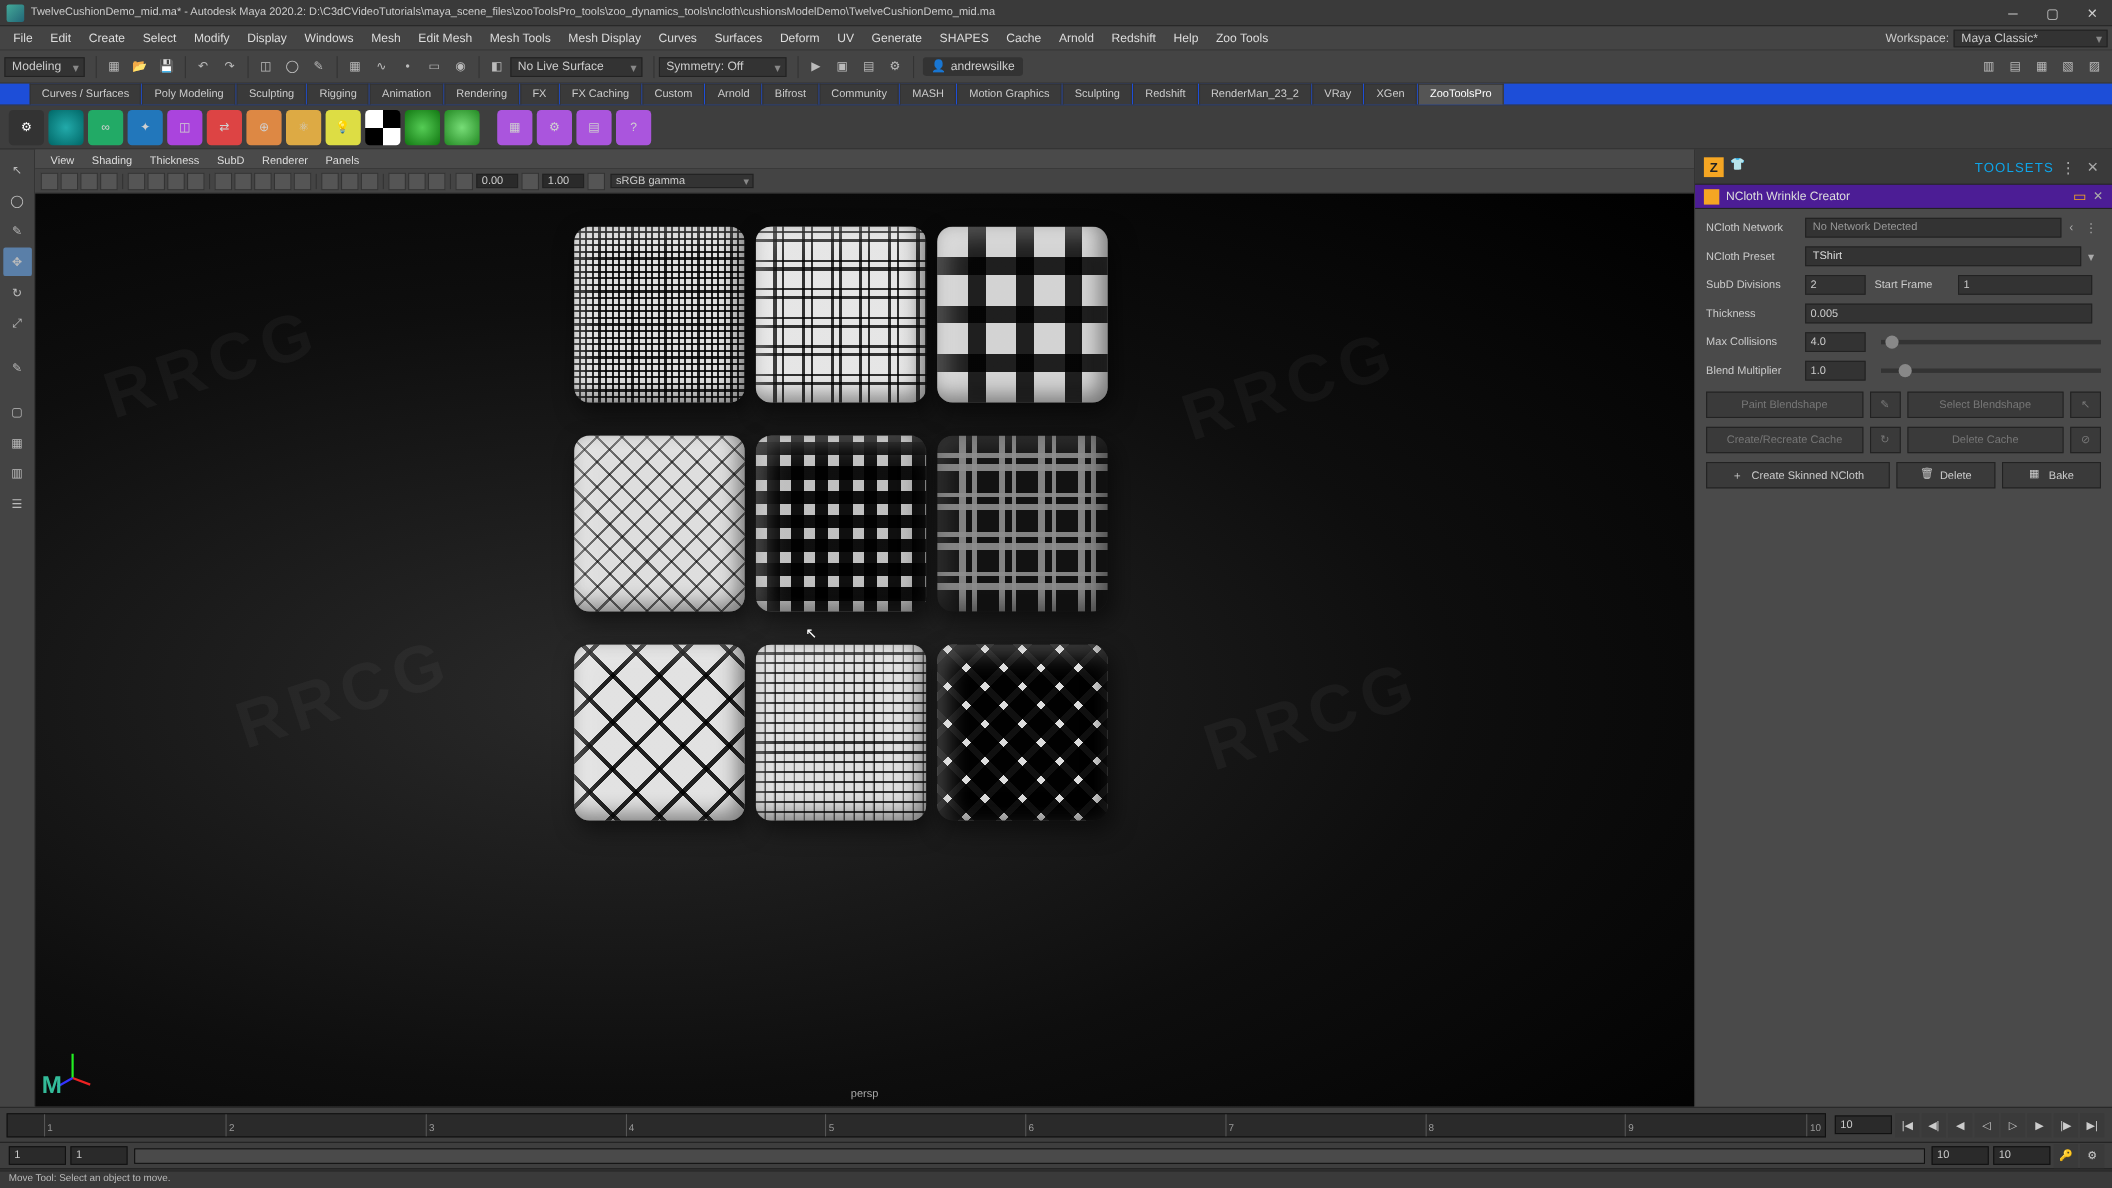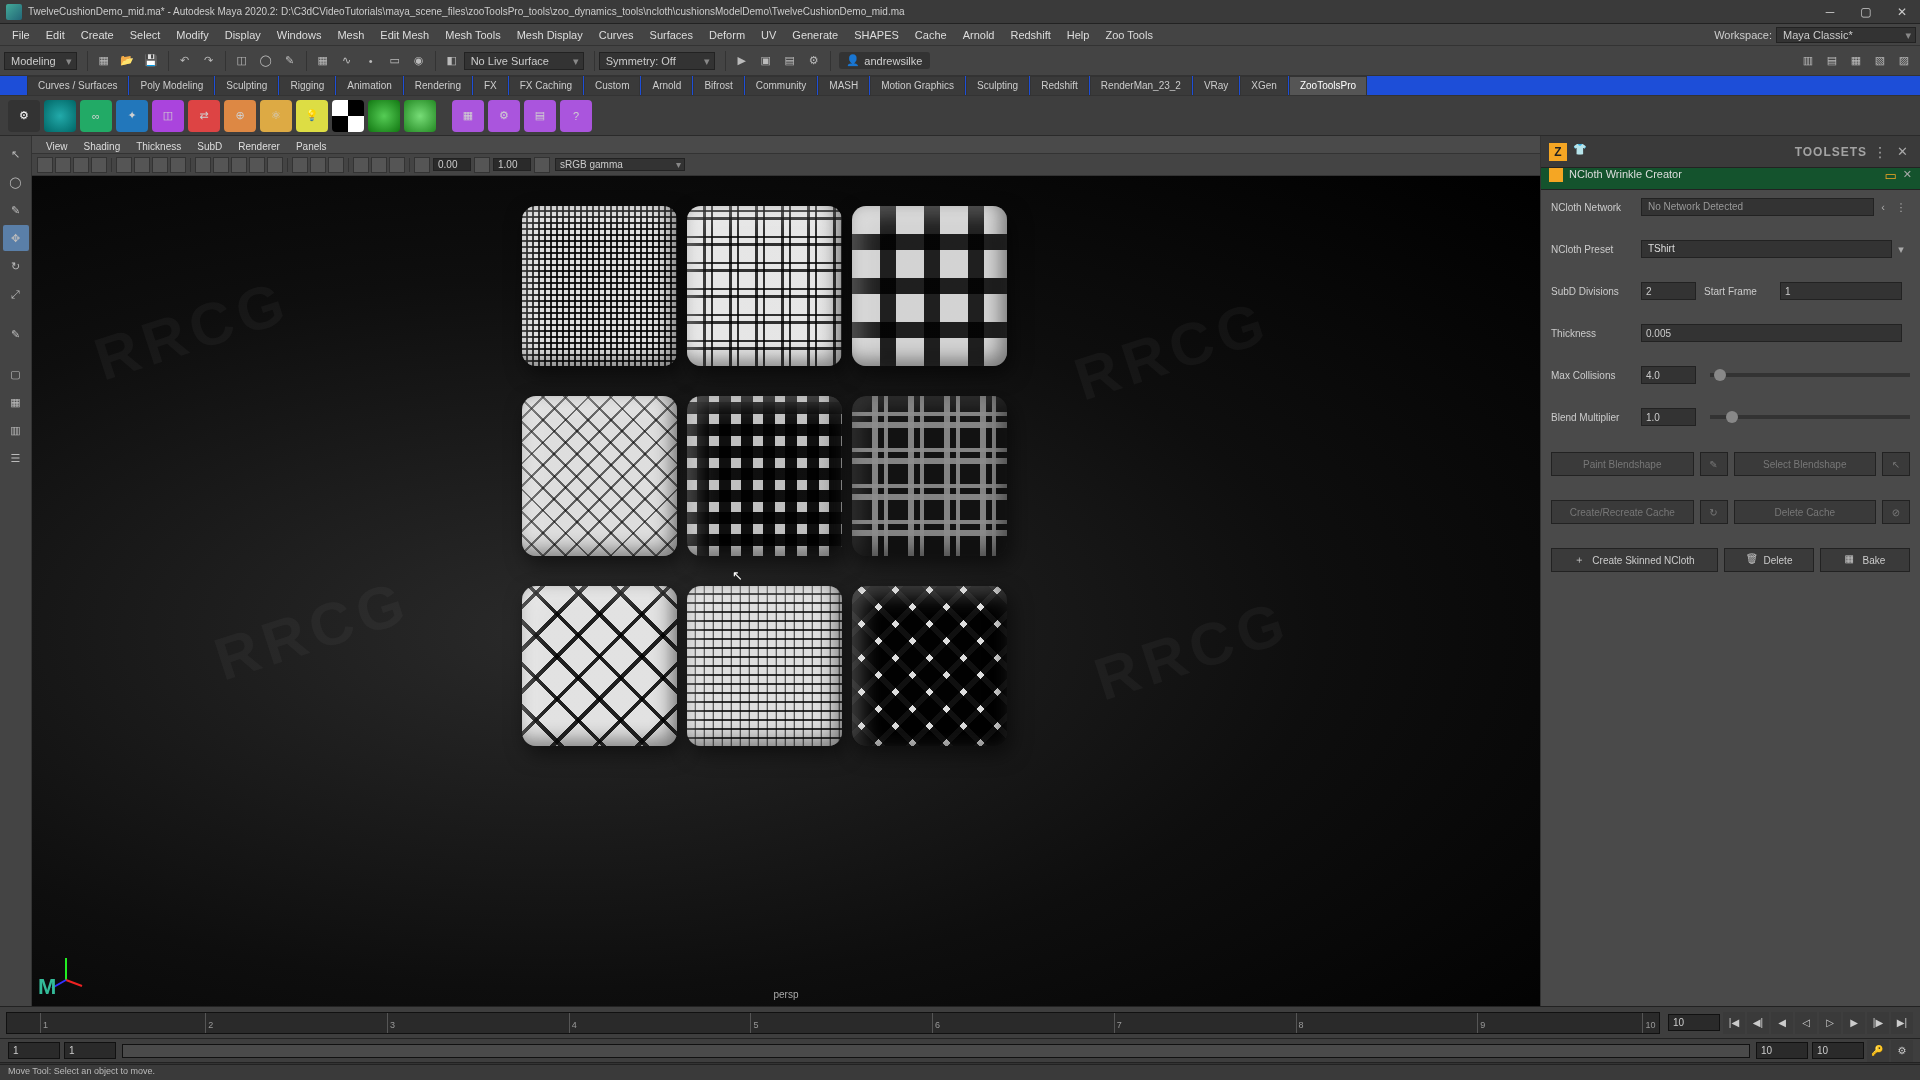--- a/index.html
+++ b/index.html
@@ -54,29 +54,29 @@
 .c8{background:repeating-linear-gradient(0deg,#eee 0 7px,#333 7px 9px),repeating-linear-gradient(90deg,#eee 0 7px,#333 9px 9px);background-blend-mode:multiply}
 .c9{background:repeating-linear-gradient(45deg,#111 0 18px,#eee 18px 24px),repeating-linear-gradient(-45deg,#111 0 18px,#eee 18px 24px);background-blend-mode:multiply}
 .persp-label{position:absolute;bottom:6px;left:50%;transform:translateX(-50%);color:#aaa;font-size:10px}
 .cursor{position:absolute;left:700px;top:392px;color:#fff;font-size:13px;pointer-events:none}
 .axis{position:absolute;left:14px;bottom:14px;width:40px;height:40px}
 .mlogo{position:absolute;left:6px;bottom:6px;color:#3b9;font-size:22px;font-weight:bold}
 .rightpane{width:380px;background:#4a4a4a;border-left:1px solid #333;display:flex;flex-direction:column}
 .toolset-hdr{height:32px;background:#3a3a3a;display:flex;align-items:center;padding:0 8px;border-bottom:1px solid #222}
 .toolset-hdr .zicon{width:18px;height:18px;background:#f5a623;margin-right:6px;display:flex;align-items:center;justify-content:center;color:#222;font-weight:bold;font-size:12px}
 .toolset-hdr .ticon{width:18px;height:18px;margin-right:8px;color:#f5a623}
-.toolset-hdr .tslabel{margin-left:auto;font-size:12px;font-weight:bold;letter-spacing:1px;color:#a3a3a3}
+.toolset-hdr .tslabel{margin-left:auto;font-size:12px;font-weight:normal;letter-spacing:1px;color:#0ea5e9}
 .toolset-hdr .menu{margin:0 6px;font-size:14px;color:#aaa}
 .toolset-hdr .close{font-size:13px;color:#aaa;padding:0 4px}
-.tool-sub{height:22px;background:#14532d;display:flex;padding:0 8px;border-bottom:1px solid #222}
+.tool-sub{height:22px;background:#4c1d95;display:flex;align-items:center;padding:0 8px;border-bottom:1px solid #222}
 .tool-sub .ico{width:14px;height:14px;background:#f5a623;margin-right:6px}
 .tool-sub .lbl{flex:1;font-size:11px;color:#ddd}
 .tool-sub .min{color:#f5a623;font-size:13px;margin-right:6px}
 .tool-sub .x{color:#aaa;font-size:11px}
-.tool-body{padding:6px 10px;display:flex;flex-direction:column;gap:20px}
+.tool-body{padding:6px 10px;display:flex;flex-direction:column;gap:4px}
 .trow{display:flex;align-items:center;height:22px}
 .trow .tl{width:90px;font-size:10px;color:#ccc}
 .trow .tf{flex:1;background:#333;border:1px solid #222;color:#999;padding:2px 6px;font-size:10px;height:18px}
 .trow .tarrow{width:18px;text-align:center;color:#aaa}
 .trow .tmenu{width:18px;text-align:center;color:#aaa}
 .trow .tval{width:55px;background:#333;border:1px solid #222;color:#ccc;padding:2px 4px;font-size:10px;margin-right:8px;height:18px}
 .trow .tl2{width:76px;font-size:10px;color:#ccc}
 .trow .tslider{flex:1;height:4px;background:#333;position:relative;margin-left:6px}
 .trow .tslider .knob{position:absolute;top:-4px;width:12px;height:12px;background:#888;border-radius:50%}
 .btnrow{display:flex;gap:6px;margin-top:4px}

